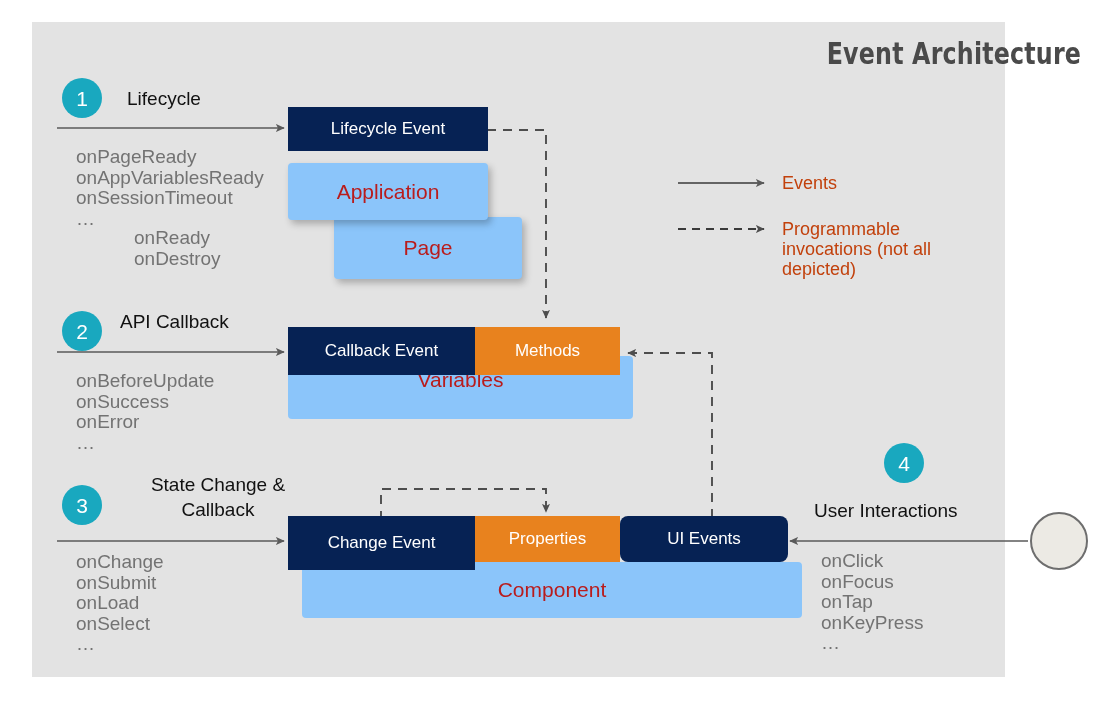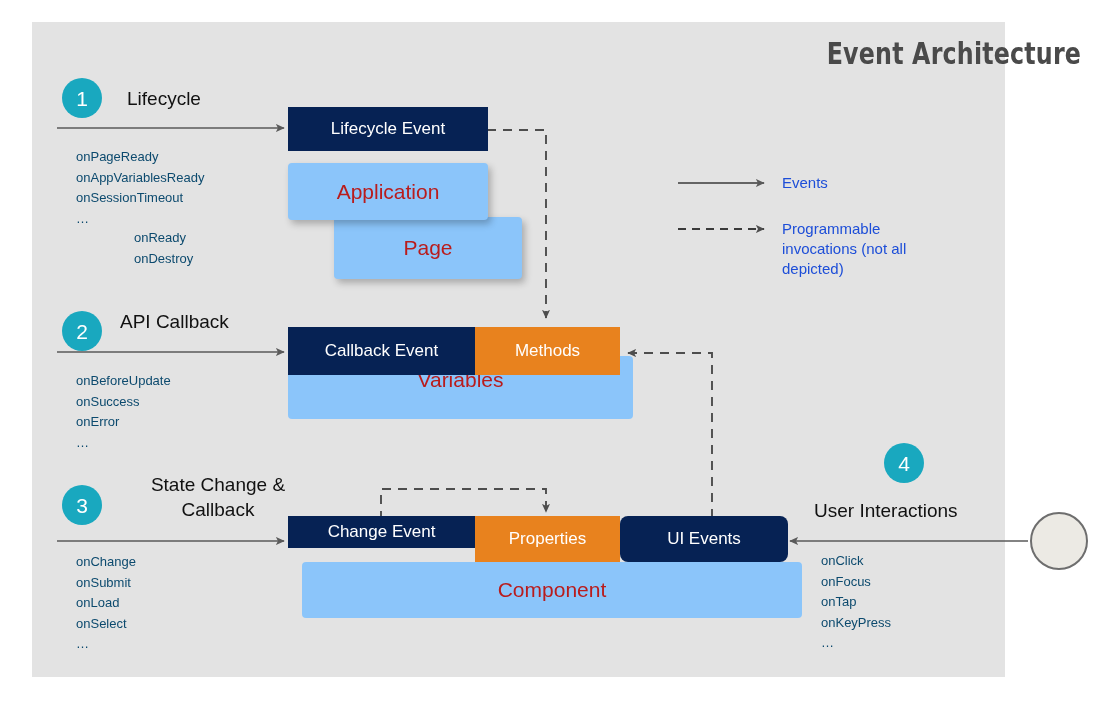--- a/index.html
+++ b/index.html
@@ -10,37 +10,37 @@
 
   .title{position:absolute;right:30px;top:36px;font-family:"Liberation Sans Narrow","DejaVu Sans Condensed","Liberation Sans",sans-serif;
          font-size:30px;font-weight:700;color:#4a4a4a;letter-spacing:.2px;transform:scaleX(.88);transform-origin:right center;white-space:nowrap;}
 
   .badge{position:absolute;width:40px;height:40px;border-radius:50%;background:#19a8bf;color:#fff;
          font-size:21px;display:flex;align-items:center;justify-content:center;line-height:1;}
 
   .steplabel{position:absolute;font-size:19px;color:#111;white-space:nowrap;line-height:24px;}
   .steplabel.ctr{text-align:center;}
 
-  .evlist{position:absolute;font-size:13px;color:#0c4a6e;line-height:20.5px;white-space:pre;}
+  .evlist{position:absolute;font-size:19px;color:#737373;line-height:20.5px;white-space:pre;}
   .evlist.indent{padding-left:58px;}
 
   
   .bx{position:absolute;box-sizing:border-box;display:flex;align-items:center;justify-content:center;white-space:nowrap;}
   .navy{background:#062254;color:#ffffff;}
   .orange{background:#e8821e;color:#ffffff;}
   .lblue{background:#8bc5fa;color:#b91c1c;}
   .r4{border-radius:4px;}
   .shadow{box-shadow:3px 4px 7px rgba(0,0,0,.25);}
 
   .f19{font-size:17px;}
   .f21{font-size:21px;}
 
   svg.lay{position:absolute;left:0;top:0;width:1111px;height:708px;pointer-events:none;}
 
-  .legtxt{position:absolute;font-size:15px;color:#1d4ed8;line-height:20px;}
+  .legtxt{position:absolute;font-size:18px;color:#c2410c;line-height:20px;}
 
   .avatar{position:absolute;left:1030px;top:512px;width:58px;height:58px;border-radius:50%;
           background:#eceae4;border:2px solid #6e6e6e;box-sizing:border-box;}
 </style>
 </head>
 <body>
 
 <div id="stage">
 
   <div class="panel"></div>
@@ -133,21 +133,21 @@
   </div>
   <div class="steplabel ctr" style="left:118px;top:473px;width:200px;">State Change &amp;</div>
   <div class="steplabel ctr" style="left:118px;top:498px;width:200px;">Callback</div>
   <div class="evlist" style="left:76px;top:552px;">onChange
 onSubmit
 onLoad
 onSelect
 …</div>
 
   <div class="bx lblue r4 f21" style="left:302px;top:562px;width:500px;height:56px;">Component</div>
-  <div class="bx navy f19" style="left:288px;top:516px;width:187px;height:32px;">Change Event</div>
+  <div class="bx navy f19" style="left:288px;top:516px;width:187px;height:54px;">Change Event</div>
   <div class="bx orange f19" style="left:475px;top:516px;width:145px;height:46px;">Properties</div>
   <div class="bx navy f19" style="left:620px;top:516px;width:168px;height:46px;border-radius:8px;">UI Events</div>
 
   <div class="badge" style="left:884px;top:443px;">
     <span>4</span>
   </div>
   <div class="steplabel" style="left:814px;top:499px;">User Interactions</div>
   <div class="evlist" style="left:821px;top:551px;">onClick
 onFocus
 onTap

